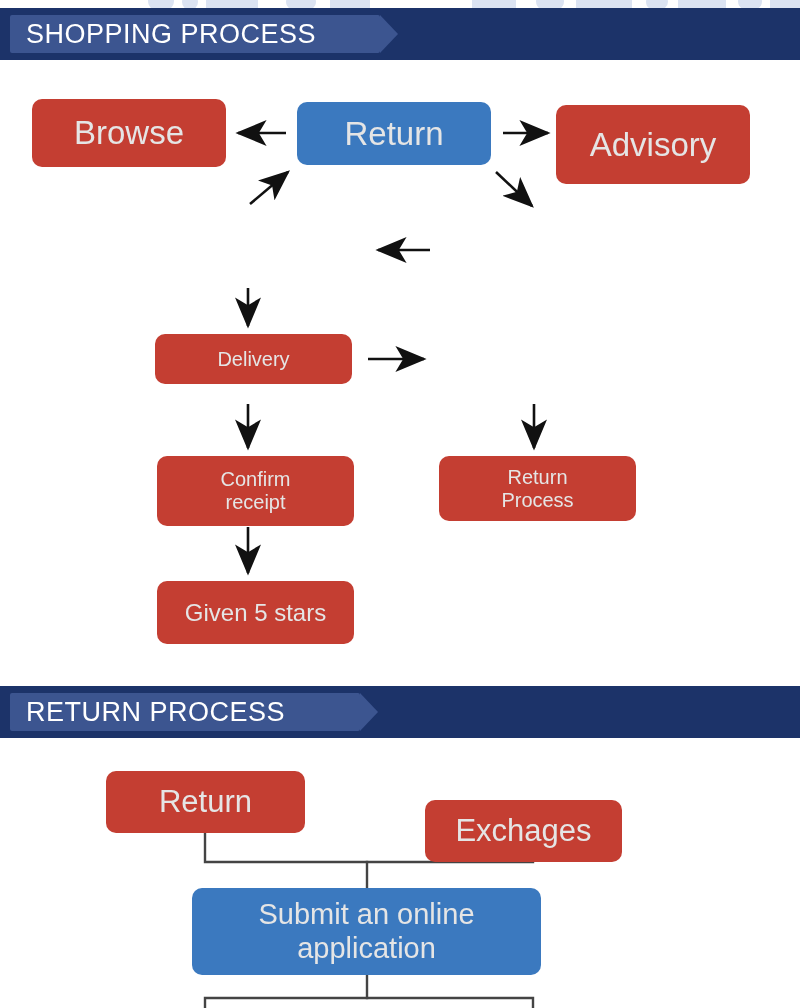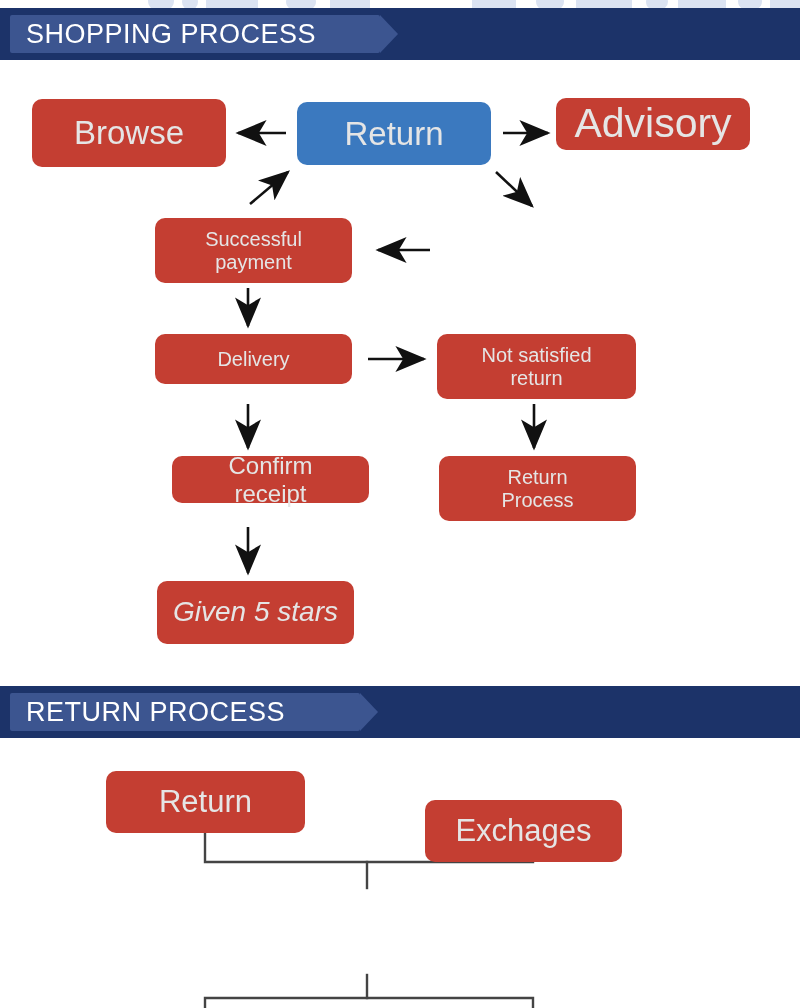--- a/index.html
+++ b/index.html
@@ -179,55 +179,51 @@
   </svg>
 
   <div class="node red" style="left:32px; top:99px; width:194px; height:68px; font-size:33px;">
     <span class="lbl">Browse</span>
   </div>
 
   <div class="node blue" style="left:297px; top:102px; width:194px; height:63px; font-size:33px;">
     <span class="lbl">Return</span>
   </div>
 
-  <div class="node red" style="left:556px; top:98px; width:194px; height:52px; font-size:41px;">
+  <div class="node red" style="left:556px; top:105px; width:194px; height:79px; font-size:33px;">
     <span class="lbl">Advisory</span>
   </div>
 
-  <div class="node red" style="left:155px; top:218px; width:197px; height:65px; font-size:20px;">
-    <span class="lbl">Successful
-payment</span>
-  </div>
 
 
   <div class="node red" style="left:155px; top:334px; width:197px; height:50px; font-size:20px;">
     <span class="lbl">Delivery</span>
   </div>
 
-  <div class="node red" style="left:437px; top:334px; width:199px; height:65px; font-size:20px;">
-    <span class="lbl">Not satisfied
-return</span>
-  </div>
-
-  <div class="node red" style="left:157px; top:456px; width:197px; height:47px; font-size:24px;margin-left:15px;">
+
+  <div class="node red" style="left:157px; top:456px; width:197px; height:70px; font-size:20px;">
     <span class="lbl">Confirm
 receipt</span>
   </div>
 
   <div class="node red" style="left:439px; top:456px; width:197px; height:65px; font-size:20px;">
     <span class="lbl">Return
 Process</span>
   </div>
 
-  <div class="node red" style="left:157px; top:581px; width:197px; height:63px; font-size:28px;font-style:italic;">
+  <div class="node red" style="left:157px; top:581px; width:197px; height:63px; font-size:24px;">
     <span class="lbl">Given 5 stars</span>
   </div>
 
   <div class="node red" style="left:106px; top:771px; width:199px; height:62px; font-size:31px;">
     <span class="lbl">Return</span>
   </div>
 
   <div class="node red" style="left:425px; top:771px; width:197px; height:62px; font-size:31px;margin-top:29px;">
     <span class="lbl">Exchages</span>
   </div>
 
+  <div class="node blue" style="left:192px; top:888px; width:349px; height:87px; font-size:29px;">
+    <span class="lbl">Submit an online
+application</span>
+  </div>
 
 </div>
 
 </body></html>

